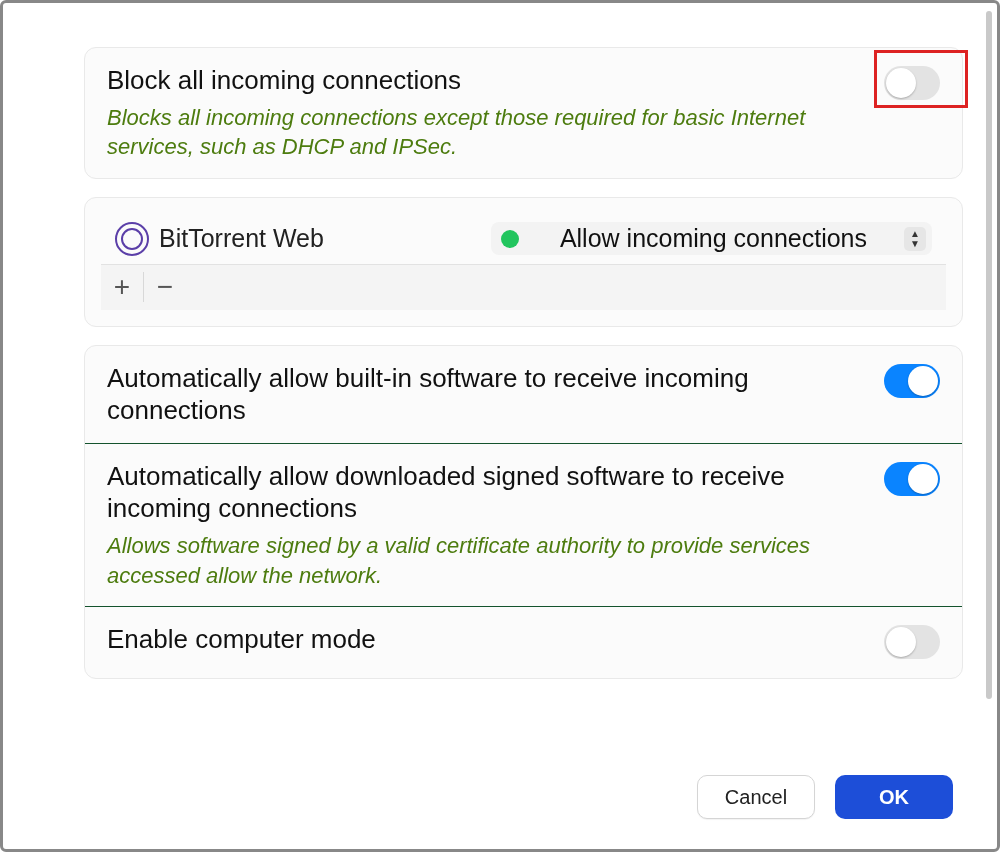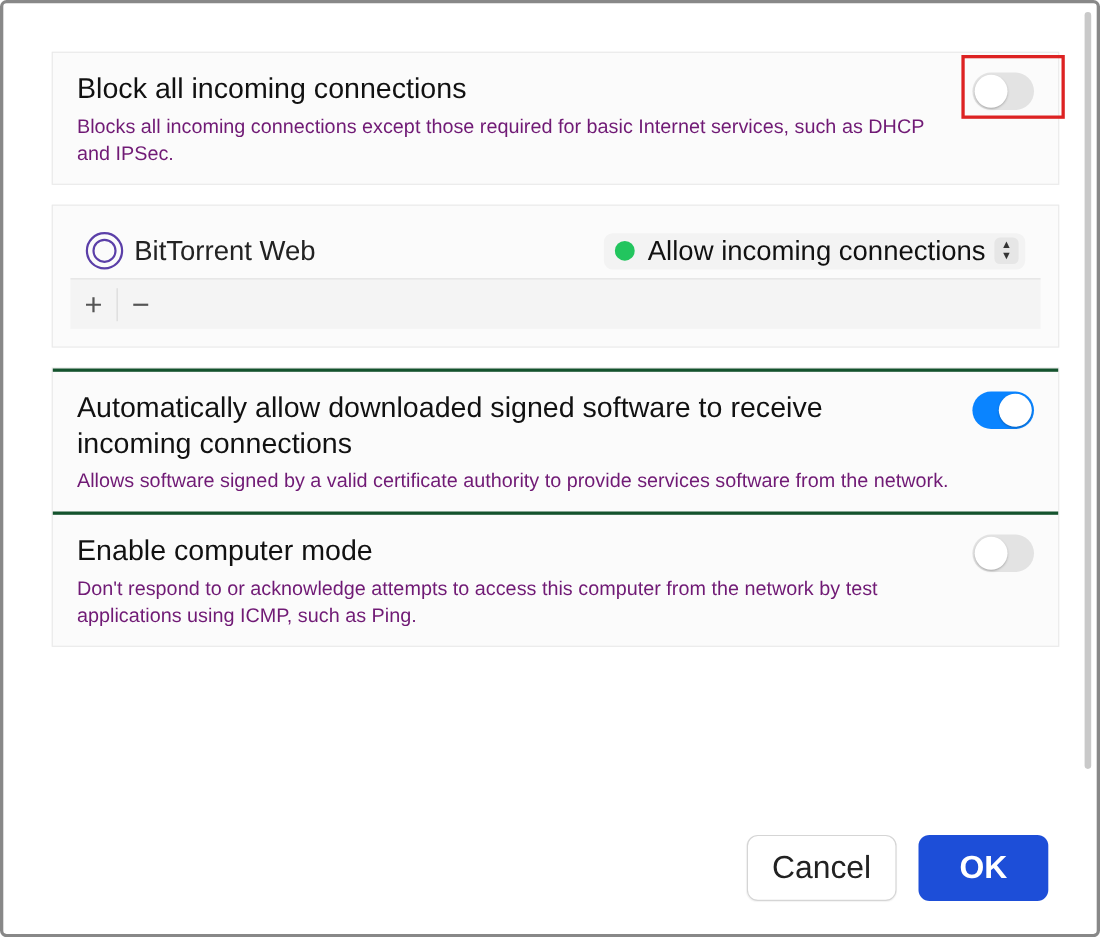--- a/index.html
+++ b/index.html
@@ -29,41 +29,43 @@
     border-radius: 3px;
   }
   .content {
     position: absolute;
     left: 44px; right: 34px; top: 44px;
     display: flex; flex-direction: column;
   }
   .panel {
     background: #fbfbfb;
     border: 1px solid #e9e9e9;
-    border-radius: 0;
+    border-radius: 12px;
     margin-bottom: 18px;
+    margin-left: 37px;
   }
   .row {
     position: relative;
     padding: 16px 22px;
   }
-  .sep { border-top: 3px solid #14532d; }
+  .sep { border-top: 1px solid #14532d; }
   .row-title {
     font-size: 26px;
     color: #111;
     line-height: 1.25;
     margin: 0 0 6px 0;
     padding-right: 100px;
   }
   .row-sub {
-    font-size: 18px;
-    color: #701a75;
+    font-size: 22px;
+    color: #4d7c0f;
     line-height: 1.35;
     margin: 0;
     padding-right: 70px;
+    font-style: italic;
   }
   
   .toggle {
     position: absolute;
     right: 22px; top: 18px;
     width: 56px; height: 34px;
     border-radius: 17px;
     background: #e3e3e3;
   }
   .toggle .knob {
@@ -103,20 +105,21 @@
     border-radius: 50%;
     border: 2px solid #5b3fa8;
   }
   .app-name { flex: 0 0 auto; }
   .app-spacer { flex: 1; }
   .app-select {
     display: flex; align-items: center;
     background: #f3f3f3;
     border-radius: 8px;
     padding: 2px 6px 2px 10px;
+    gap: 29px;
   }
   .status-dot {
     width: 18px; height: 18px;
     border-radius: 50%;
     background: #22c55e;
     margin-right: 12px;
   }
   .app-select-label { font-size: 25px; color: #111; margin-right: 8px; }
   .stepper {
     width: 22px;
@@ -147,24 +150,24 @@
     width: 1px; height: 30px;
     background: #d8d8d8;
   }
   
   .footer {
     position: absolute;
     right: 44px; bottom: 30px;
     display: flex; gap: 20px;
   }
   .btn {
-    height: 60px;
+    height: 44px;
     min-width: 118px;
     border-radius: 10px;
-    font-size: 29px;
+    font-size: 20px;
     display: flex; align-items: center; justify-content: center;
     padding: 0 22px;
   }
   .btn-default {
     background: #fff;
     color: #222;
     border: 1px solid #d5d5d5;
     box-shadow: 0 1px 1px rgba(0,0,0,.05);
   }
   .btn-primary {
@@ -209,30 +212,35 @@
         </div>
       </div>
       <div class="app-toolbar">
         <div class="tool-btn">+</div>
         <div class="tool-divider"></div>
         <div class="tool-btn">−</div>
       </div>
     </div>
 
     <div class="panel">
+      <div class="row">
+        <p class="row-title" style="margin-bottom:0;">Automatically allow built-in software to receive incoming connections</p>
+        <div class="toggle on">
+          <div class="knob"></div>
+        </div>
+      </div>
       <div class="row sep">
         <p class="row-title">Automatically allow downloaded signed software to receive incoming connections</p>
-        <p class="row-sub">Allows software signed by a valid certificate authority to provide services software from the network.</p>
+        <p class="row-sub">Allows software signed by a valid certificate authority to provide services accessed allow the network.</p>
         <div class="toggle on">
           <div class="knob"></div>
         </div>
       </div>
       <div class="row sep">
         <p class="row-title">Enable computer mode</p>
-        <p class="row-sub">Don't respond to or acknowledge attempts to access this computer from the network by test applications using ICMP, such as Ping.</p>
         <div class="toggle">
           <div class="knob"></div>
         </div>
       </div>
     </div>
   </div>
 
   <div class="footer">
     <div class="btn btn-default">Cancel</div>
     <div class="btn btn-primary">OK</div>

